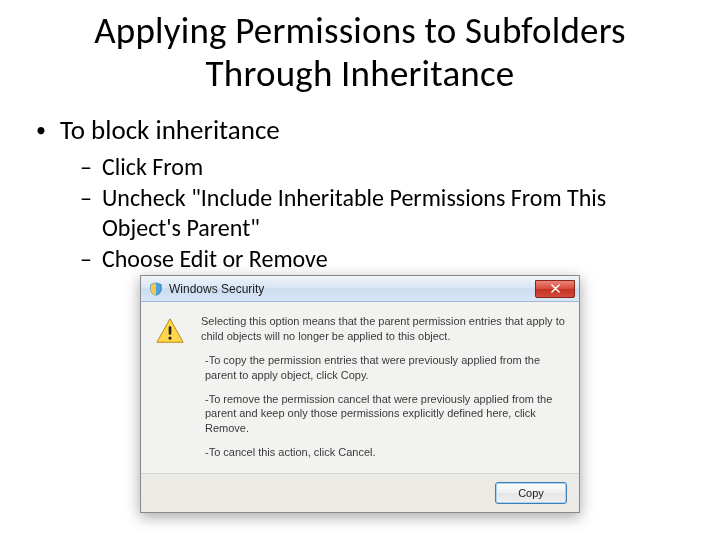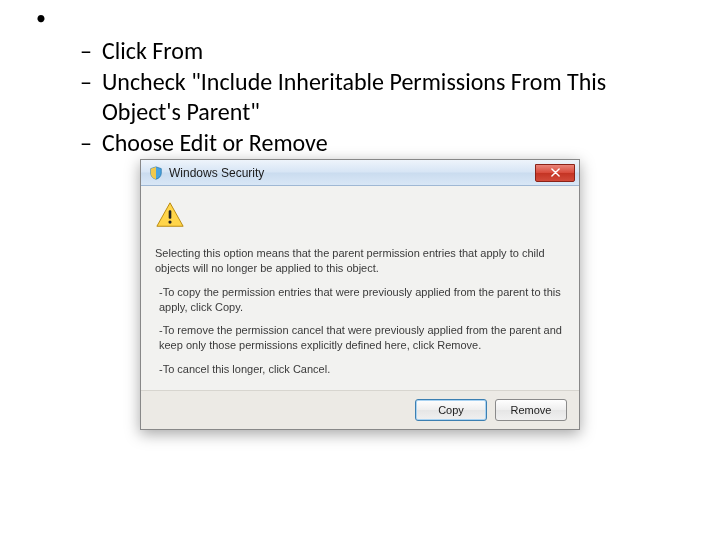--- a/index.html
+++ b/index.html
@@ -86,21 +86,20 @@
     display: flex; align-items: center; justify-content: center;
     color: #fff;
     margin-right: 2px;
   }
   .close-btn svg { width: 9px; height: 9px; }
   .dlg-body {
     padding: 12px 14px 4px 14px;
     display: flex;
     gap: 14px;
     color: #333;
-    flex-direction: column;
   }
   .warn-icon {
     flex: 0 0 32px;
     padding-top: 2px;
   }
   .dlg-text { flex: 1; line-height: 1.35; color: #3a3a3a; }
   .dlg-text p { margin-bottom: 9px; }
   .dlg-text .ind { padding-left: 4px; }
   .btnbar {
     background: #eceae5;
@@ -122,24 +121,26 @@
   }
   .btn.default {
     border-color: #3c7fb1;
     box-shadow: 0 0 0 1px #a9d3f2 inset;
   }
 </style>
 </head>
 <body>
 
 <div class="slide">
+  <h1>Applying Permissions to Subfolders Through Inheritance</h1>
 
   <div class="lvl1">
     <div class="bullet-row">
       <span class="dot">•</span>
+      <span>To block inheritance</span>
     </div>
   </div>
 
   <div class="lvl2">
     <div class="bullet-row">
       <span class="dash">–</span>
       <span>Click From</span>
     </div>
     <div class="bullet-row">
       <span class="dash">–</span>
@@ -171,29 +172,26 @@
       <div class="dlg-body">
         <div class="warn-icon">
           <svg viewBox="0 0 32 32" width="30" height="30">
             <path d="M16 3 L30 28 H2 Z" fill="#ffd54a" stroke="#b8860b" stroke-width="1"></path>
             <rect x="14.6" y="11" width="2.8" height="9" rx="1.2" fill="#222"></rect>
             <circle cx="16" cy="23.5" r="1.7" fill="#222"></circle>
           </svg>
         </div>
         <div class="dlg-text">
           <p>Selecting this option means that the parent permission entries that apply to child objects will no longer be applied to this object.</p>
-          <p class="ind">-To copy the permission entries that were previously applied from the parent to this apply, click Copy.</p>
+          <p class="ind">-To copy the permission entries that were previously applied from the parent to apply object, click Copy.</p>
           <p class="ind">-To remove the permission cancel that were previously applied from the parent and keep only those permissions explicitly defined here, click Remove.</p>
-          <p class="ind">-To cancel this longer, click Cancel.</p>
+          <p class="ind">-To cancel this action, click Cancel.</p>
         </div>
       </div>
 
       <div class="btnbar">
         <div class="btn default">
           <span>Copy</span>
         </div>
-        <div class="btn">
-          <span>Remove</span>
-        </div>
       </div>
     </div>
   </div>
 </div>
 
 </body></html>

